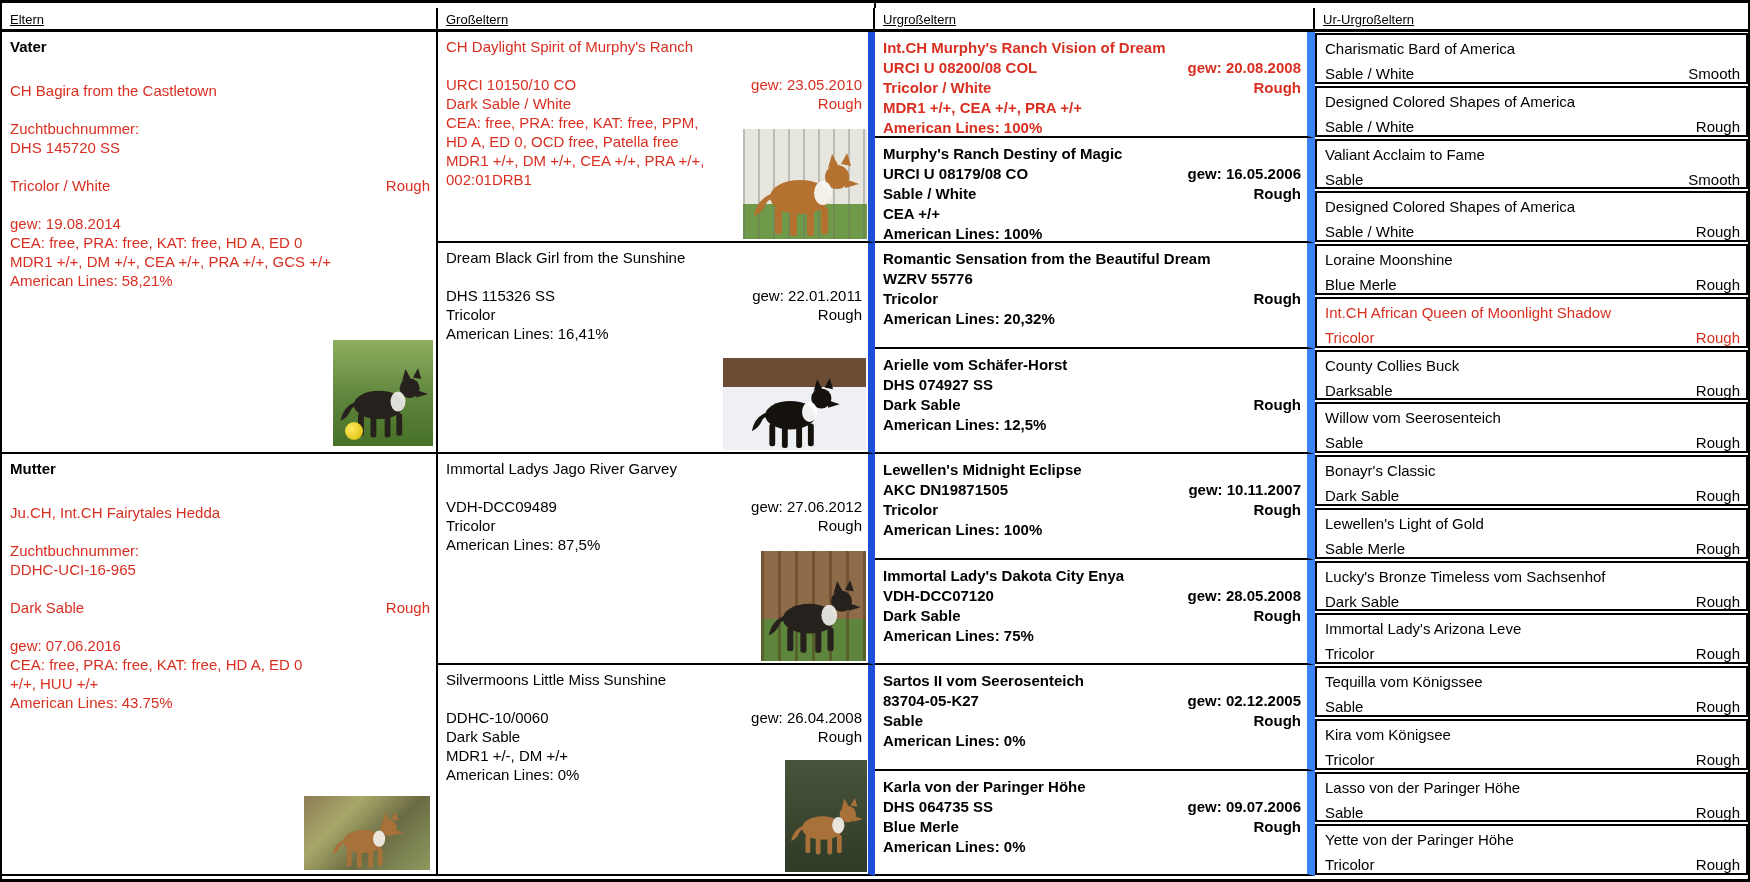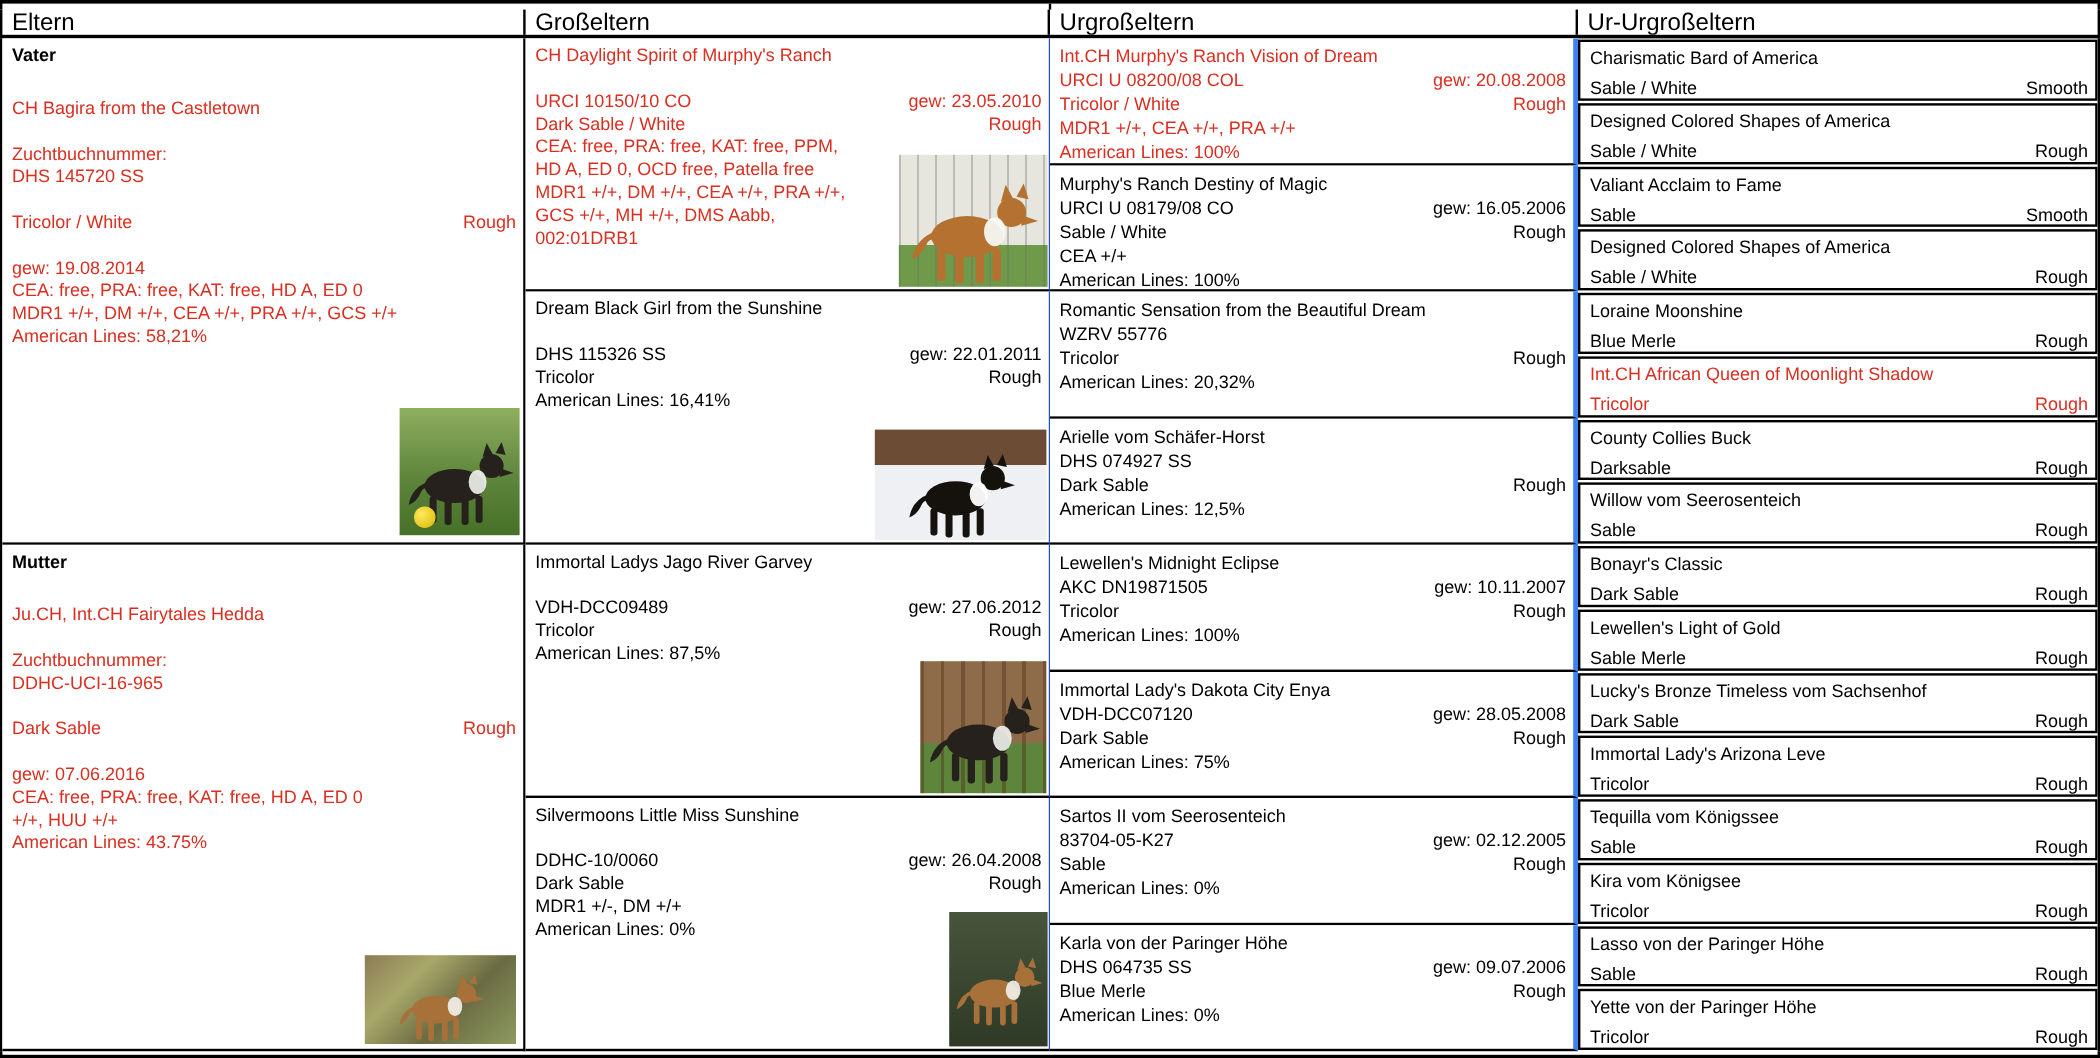--- a/index.html
+++ b/index.html
@@ -2,28 +2,28 @@
 <html style="--red: #d92f21;"><head>
 <meta charset="utf-8">
 <style>
   html,body{margin:0;padding:0;background:#fff;}
   *{box-sizing:border-box;}
   :root{--red:#d92f21;}
   .page{width:1750px;height:882px;background:#fff;font-family:"Liberation Sans",sans-serif;color:#000;position:relative;overflow:hidden;}
   .topstrip{height:8px;border-top:3px solid #000;border-left:2px solid #000;border-right:2px solid #000;position:relative;}
   .tick{position:absolute;top:0;width:2px;height:5px;background:#000;}
   .header{display:grid;grid-template-columns:436px 437px 440px 433px;height:24px;border-left:2px solid #000;border-right:2px solid #000;border-bottom:3px solid #000;}
-  .hcell{font-size:20px;padding:1px 0 0 8px;display:flex;align-items:center;border-right:2px solid #000;overflow:hidden;}
+  .hcell{font-size:13px;padding:1px 0 0 8px;display:flex;align-items:center;border-right:2px solid #000;overflow:hidden;text-decoration:underline;}
   .hcell:last-child{border-right:none;}
   .bodygrid{display:grid;grid-template-columns:436px 437px 440px 433px;grid-template-rows:repeat(16,1fr);height:844px;border-left:2px solid #000;border-right:2px solid #000;}
   .bottomstrip{height:6px;border-bottom:3px solid #000;border-left:2px solid #000;border-right:2px solid #000;}
   .cell{position:relative;overflow:hidden;font-size:15px;line-height:19px;padding:5px 6px 0 8px;background:#fff;}
   .c1{grid-column:1;border-right:2px solid #000;border-bottom:2px solid #000;}
-  .c2{grid-column:2;border-right:1px solid #1d4ed8;border-bottom:2px solid #000;}
-  .c3{grid-column:3;border-right:4px solid #3b82f6;border-bottom:2px solid #000;line-height:20px;padding-top:6px;}
+  .c2{grid-column:2;border-right:7px solid #1d4ed8;border-bottom:2px solid #000;}
+  .c3{grid-column:3;border-right:8px solid #3b82f6;border-bottom:2px solid #000;line-height:20px;padding-top:6px;font-weight:bold;}
   .c4{grid-column:4;border:2px solid #000;margin:1px 0;line-height:20px;padding-top:4px;}
   .sp25{height:25px;}
   .sp19{height:19px;}
   .flexrow{display:flex;justify-content:space-between;align-items:baseline;}
   .rgt{white-space:nowrap;padding-right:0px;text-align:left;}
   .plabel{font-weight:bold;}
   .red-txt{color:var(--red,#d92f21);}
   .c4 .nameline{margin-bottom:5px;}
   
   .photo{position:absolute;overflow:hidden;}
@@ -132,21 +132,20 @@
         <span>URCI 10150/10 CO</span>
         <span class="rgt">gew: 23.05.2010</span>
       </div>
       <div class="flexrow red-txt">
         <span>Dark Sable / White</span>
         <span class="rgt">Rough</span>
       </div>
       <div class="red-txt">CEA: free, PRA: free, KAT: free, PPM,</div>
       <div class="red-txt">HD A, ED 0, OCD free, Patella free</div>
       <div class="red-txt">MDR1 +/+, DM +/+, CEA +/+, PRA +/+,</div>
-      <div class="red-txt">GCS +/+, MH +/+, DMS Aabb,</div>
       <div class="red-txt">002:01DRB1</div>
       <div class="photo ph-fence dog-sable2" style="right:1px;bottom:2px;width:124px;height:110px;" title="sable-collie-head-by-white-fence">
         <svg viewBox="0 0 120 90">
             <use href="#dog-shape" fill="currentColor"></use>
             <ellipse cx="78" cy="44" rx="9" ry="12" fill="#f7f7f2" opacity="0.95"></ellipse>
           </svg>
       </div>
     </div>
 
     <div class="cell c2" style="grid-row:5/span 4">

